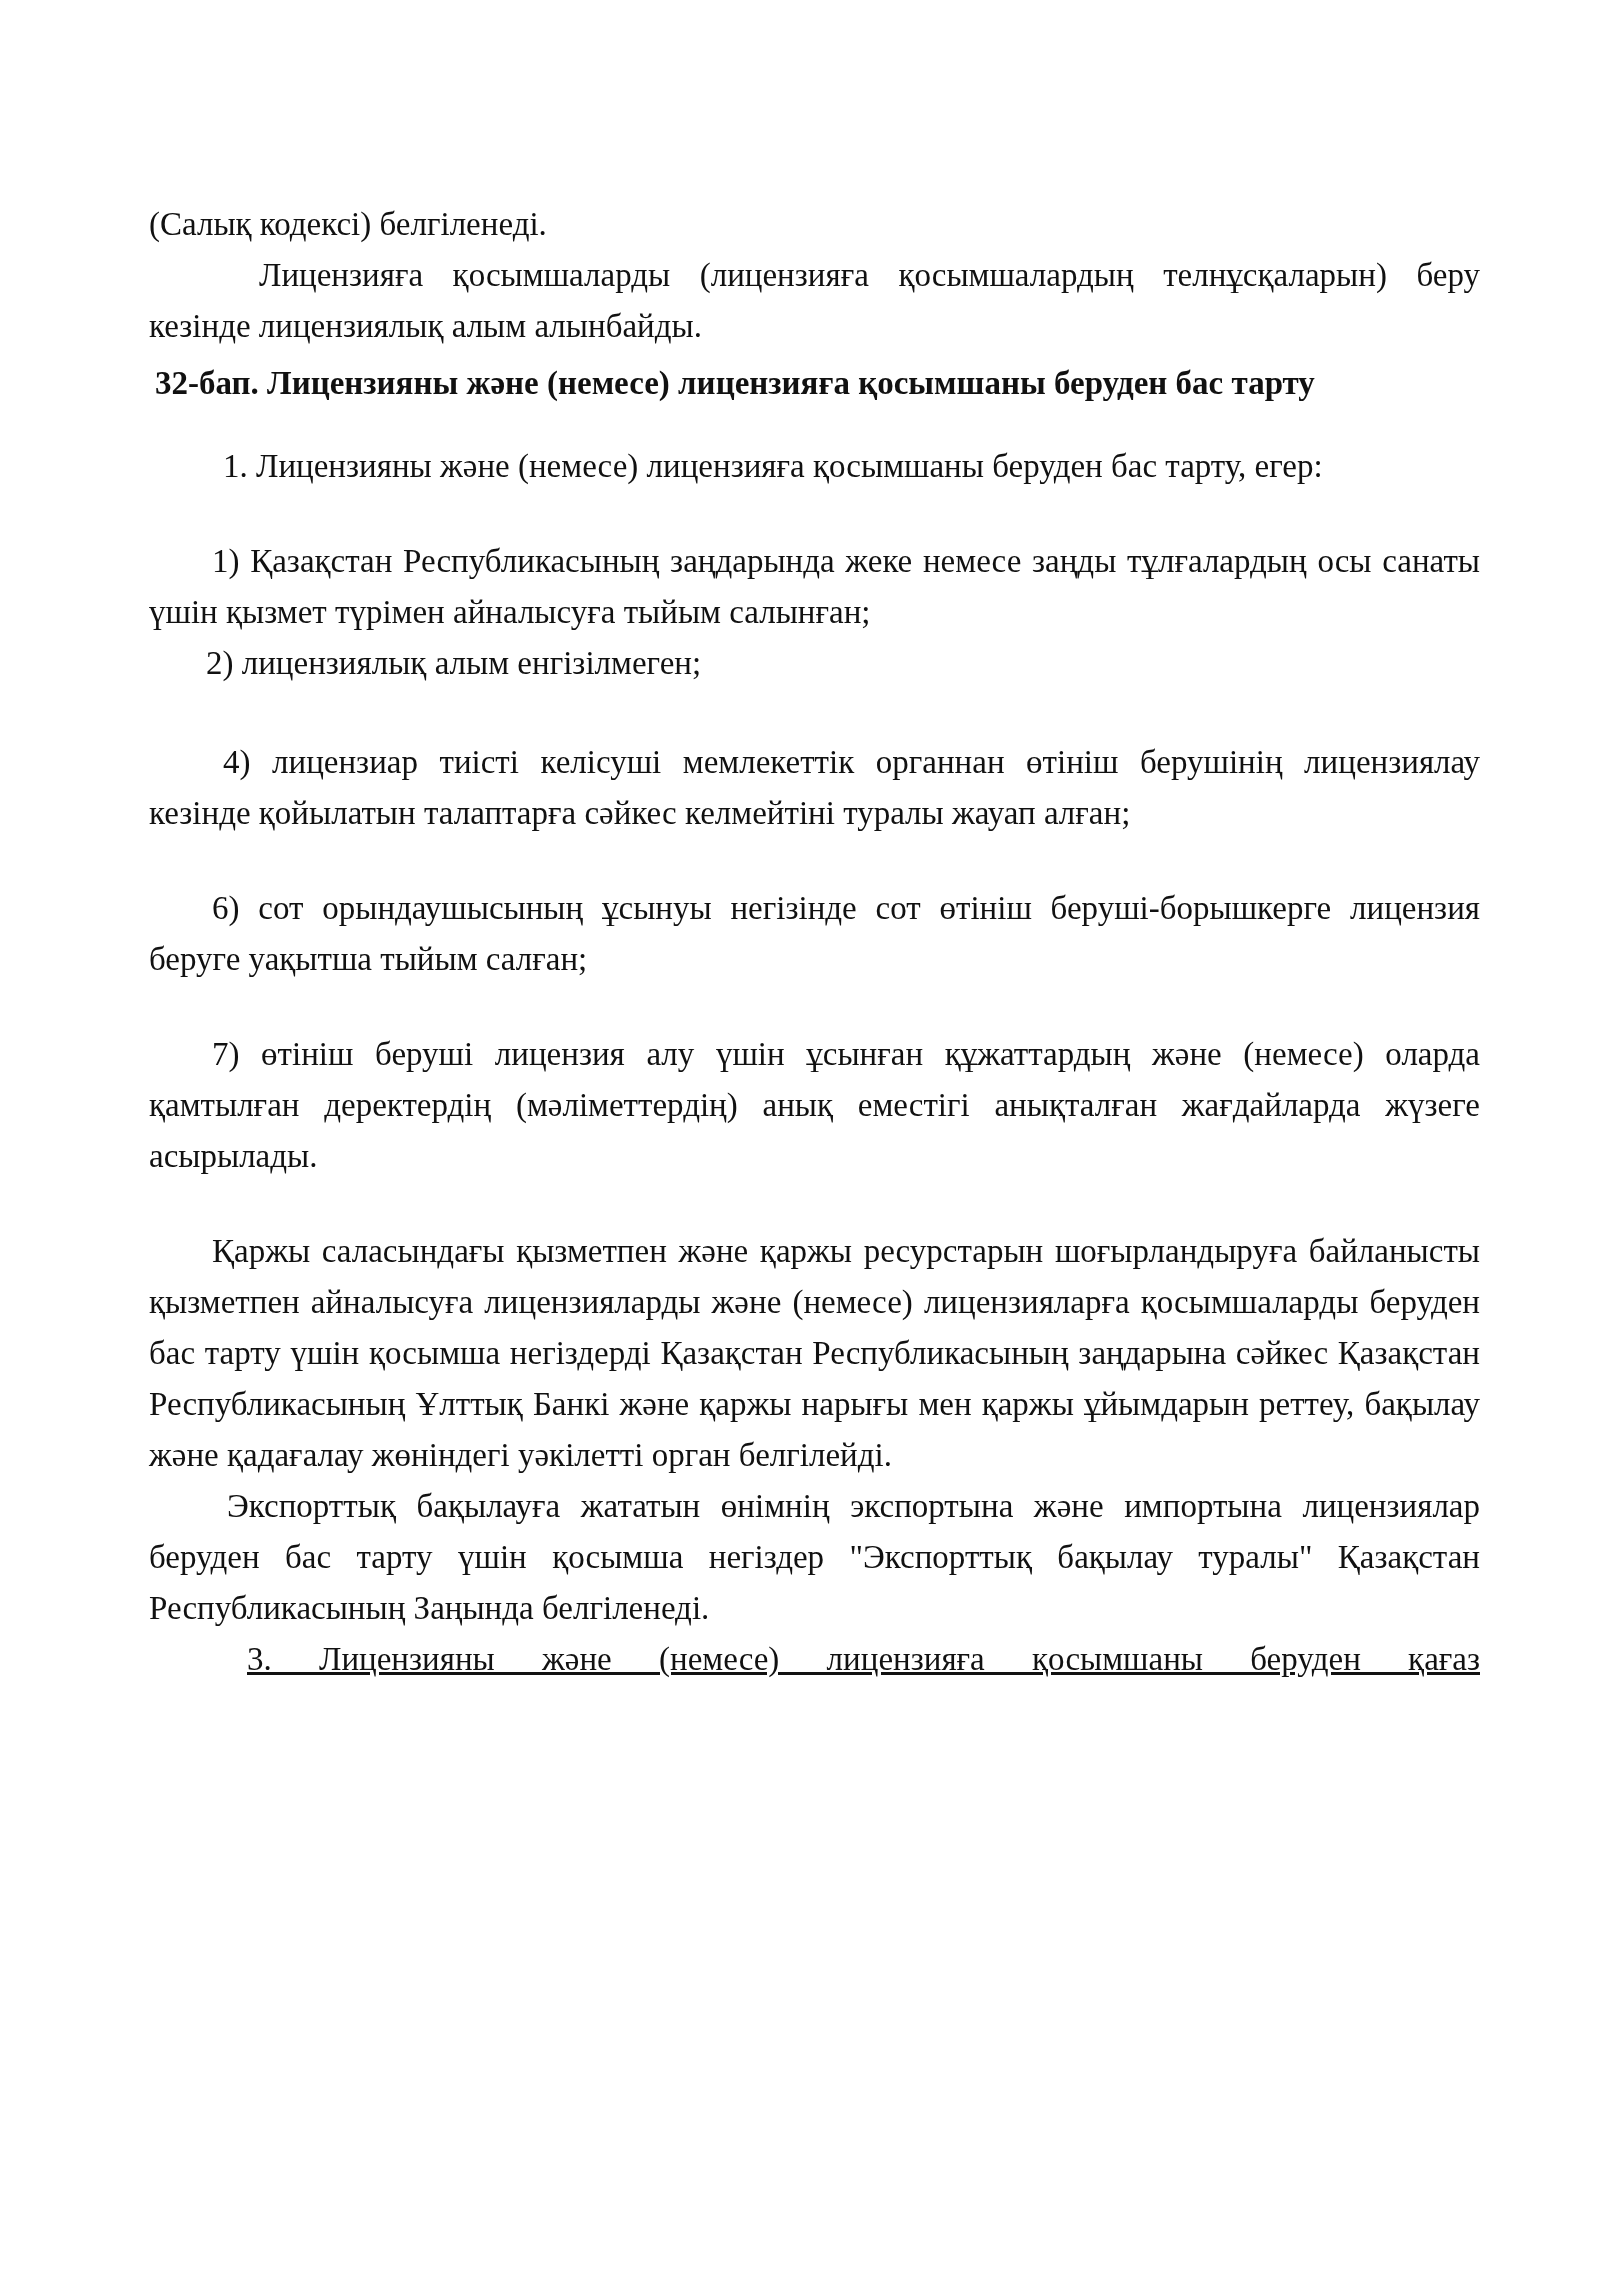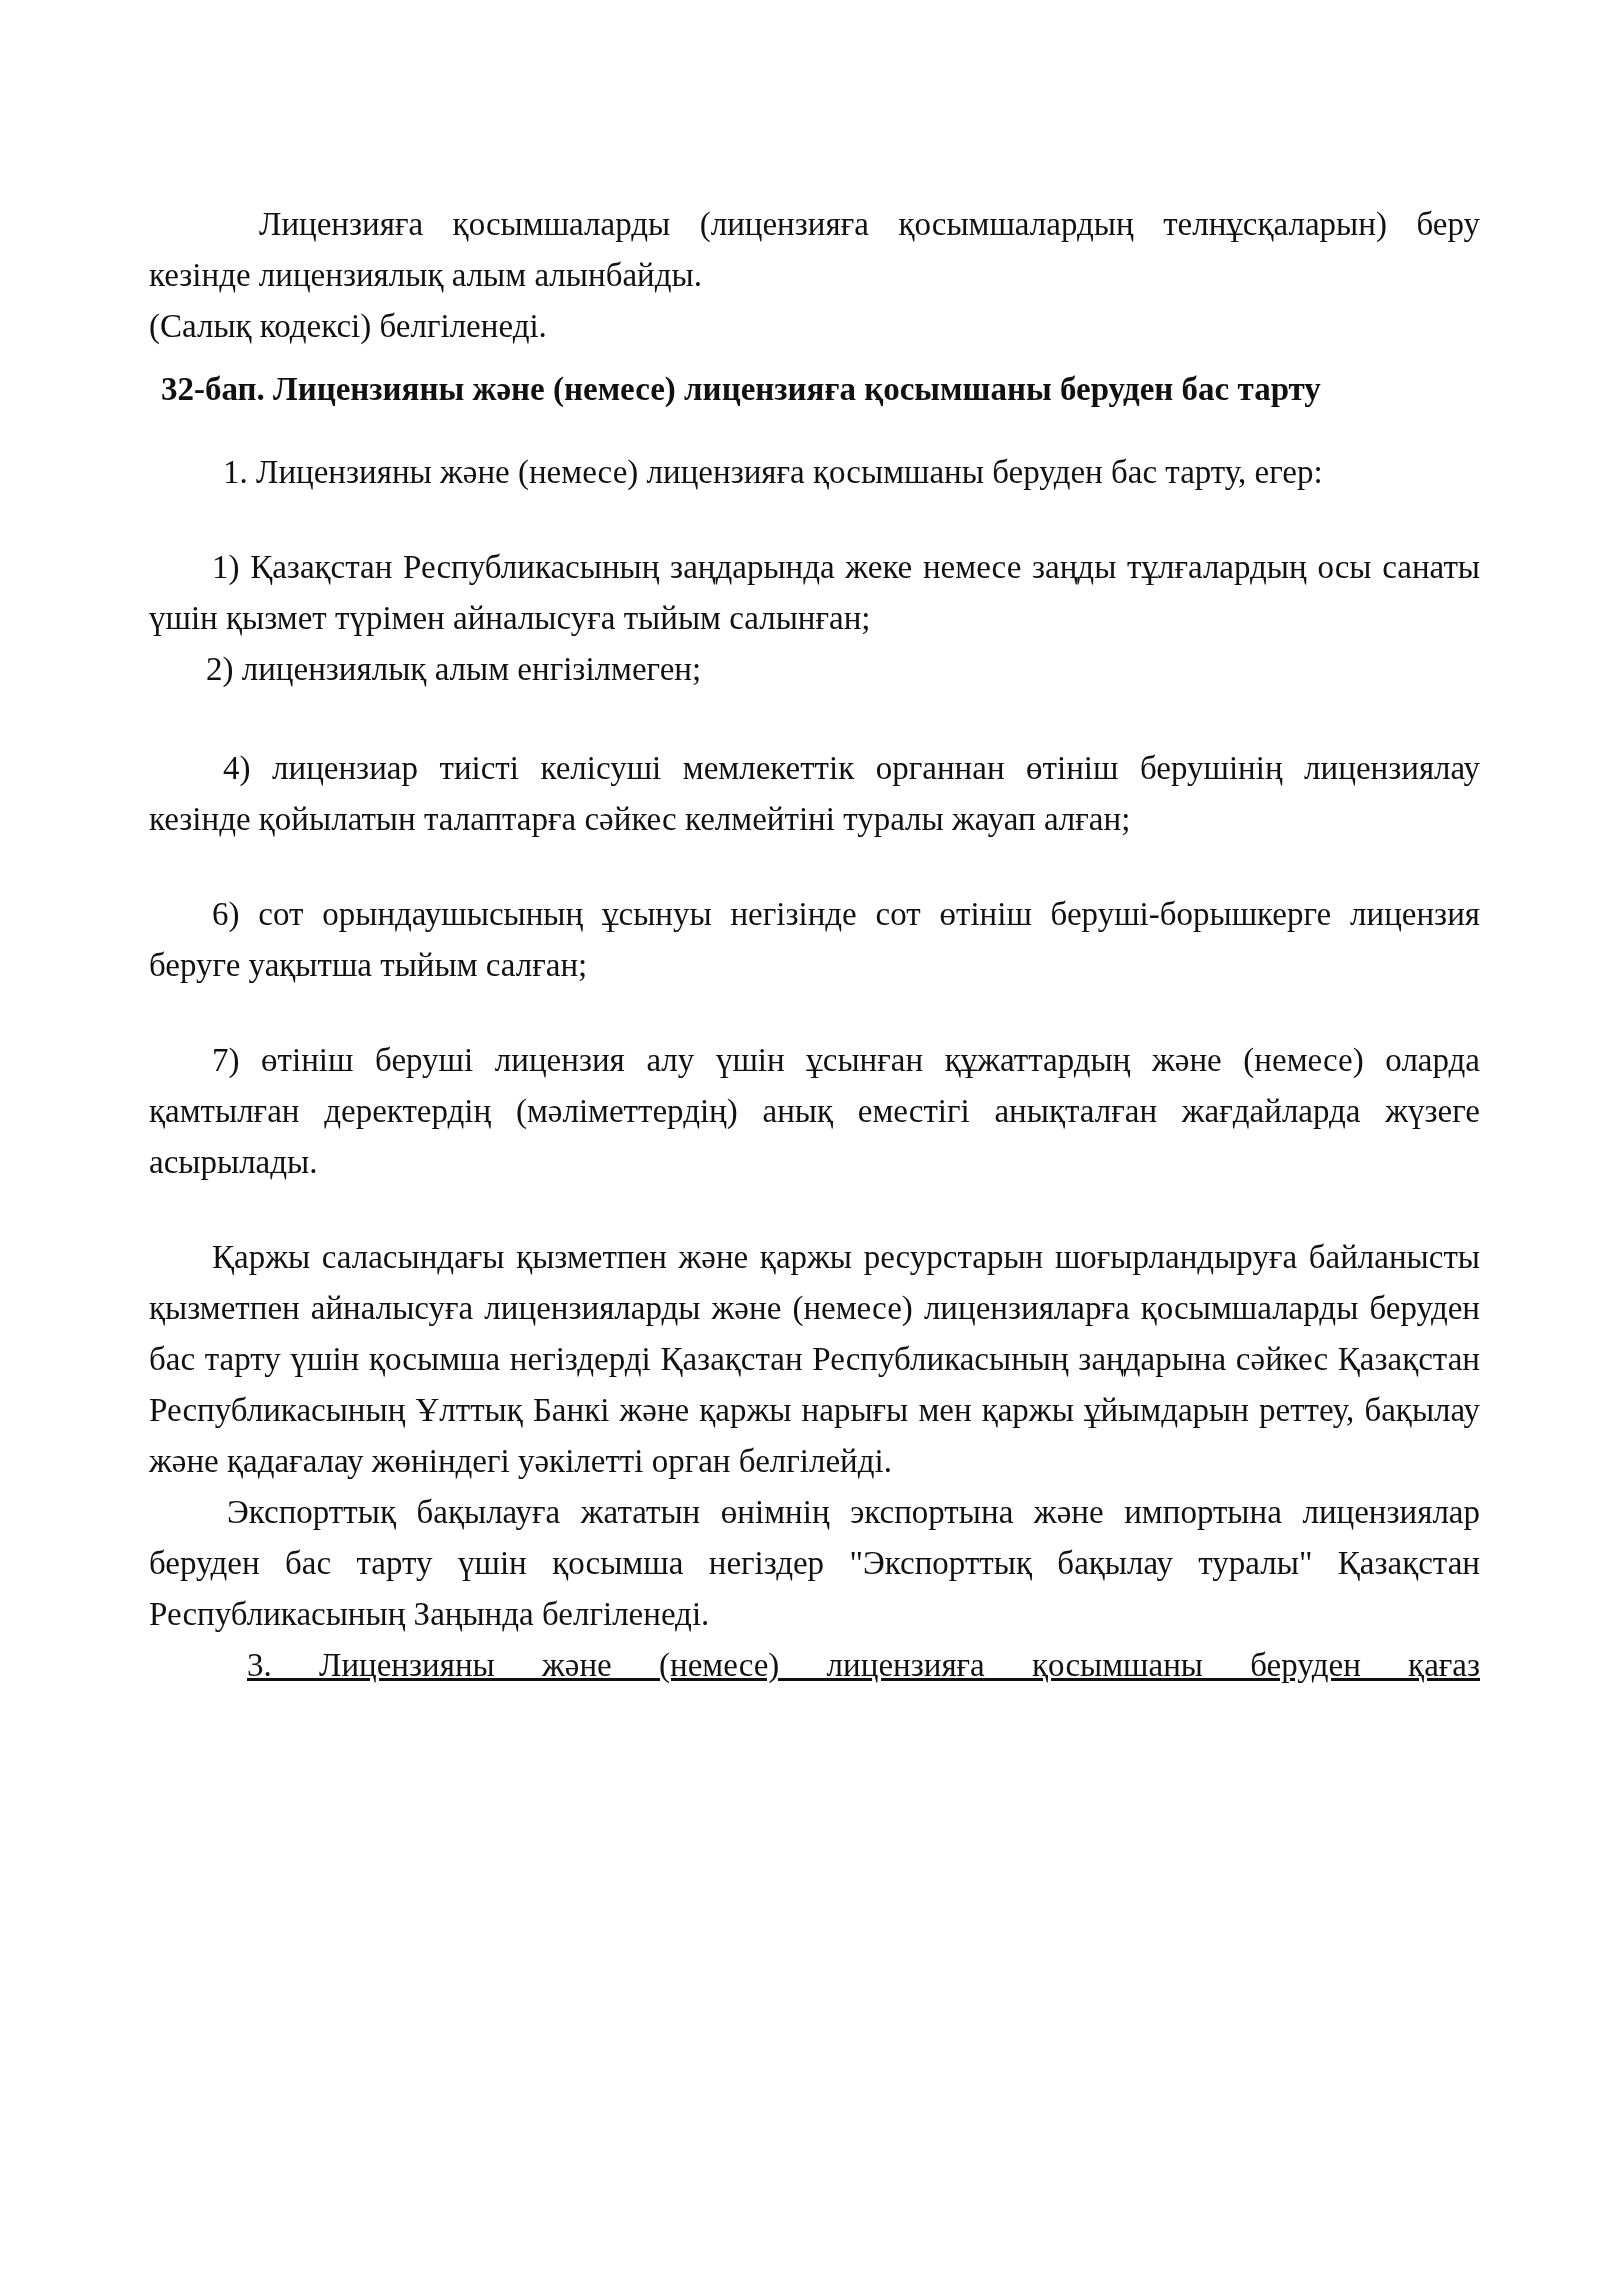--- a/index.html
+++ b/index.html
@@ -11,29 +11,29 @@
     }
     .p { margin: 0; text-align: justify; text-align-last: left; }
     .ind1 { text-indent: 110px; }
     .ind2 { text-indent: 74px; margin-top: 32px; }
     .ind3 { text-indent: 63px; margin-top: 44px; }
     .ind4 { text-indent: 57px; }
     .ind5 { text-indent: 74px; margin-top: 48px; }
     .ind6 { text-indent: 78px; }
     .ind7 { text-indent: 98px; }
     .ind8 { text-indent: 125px; }
-    .heading { font-weight: bold; margin: 12px; text-align: justify; text-align-last: left; }
+    .heading { font-weight: bold; margin: 6px; text-align: justify; text-align-last: left; }
     .last-line { text-align: justify; text-align-last: justify; text-decoration: underline; }
   </style>
 </head>
 <body>
 
 <div class="page">
+  <p class="p">(Салық кодексі) белгіленеді.</p>
   <p class="p ind1">Лицензияға қосымшаларды (лицензияға қосымшалардың телнұсқаларын) беру кезінде лицензиялық алым алынбайды.</p>
-  <p class="p">(Салық кодексі) белгіленеді.</p>
   <p class="heading">32-бап. Лицензияны және (немесе) лицензияға қосымшаны беруден бас тарту</p>
   <p class="p ind2">1. Лицензияны және (немесе) лицензияға қосымшаны беруден бас тарту, егер:</p>
   <p class="p ind3">1) Қазақстан Республикасының заңдарында жеке немесе заңды тұлғалардың осы санаты үшін қызмет түрімен айналысуға тыйым салынған;</p>
   <p class="p ind4">2) лицензиялық алым енгізілмеген;</p>
   <p class="p ind5">4) лицензиар тиісті келісуші мемлекеттік органнан өтініш берушінің лицензиялау кезінде қойылатын талаптарға сәйкес келмейтіні туралы жауап алған;</p>
   <p class="p ind3">6) сот орындаушысының ұсынуы негізінде сот өтініш беруші-борышкерге лицензия беруге уақытша тыйым салған;</p>
   <p class="p ind3">7) өтініш беруші лицензия алу үшін ұсынған құжаттардың және (немесе) оларда қамтылған деректердің (мәліметтердің) анық еместігі анықталған жағдайларда жүзеге асырылады.</p>
   <p class="p ind3">Қаржы саласындағы қызметпен және қаржы ресурстарын шоғырландыруға байланысты қызметпен айналысуға лицензияларды және (немесе) лицензияларға қосымшаларды беруден бас тарту үшін қосымша негіздерді Қазақстан Республикасының заңдарына сәйкес Қазақстан Республикасының Ұлттық Банкі және қаржы нарығы мен қаржы ұйымдарын реттеу, бақылау және қадағалау жөніндегі уәкілетті орган белгілейді.</p>
   <p class="p ind6">Экспорттық бақылауға жататын өнімнің экспортына және импортына лицензиялар беруден бас тарту үшін қосымша негіздер "Экспорттық бақылау туралы" Қазақстан Республикасының Заңында белгіленеді.</p>
   <p class="p ind7 last-line">3. Лицензияны және (немесе) лицензияға қосымшаны беруден қағаз</p>

